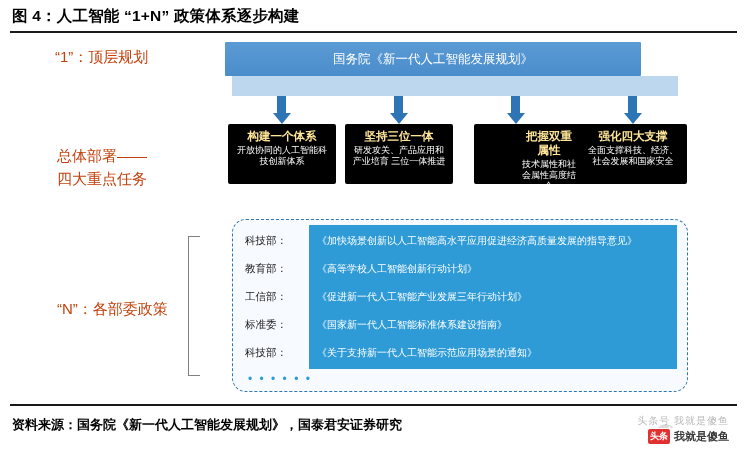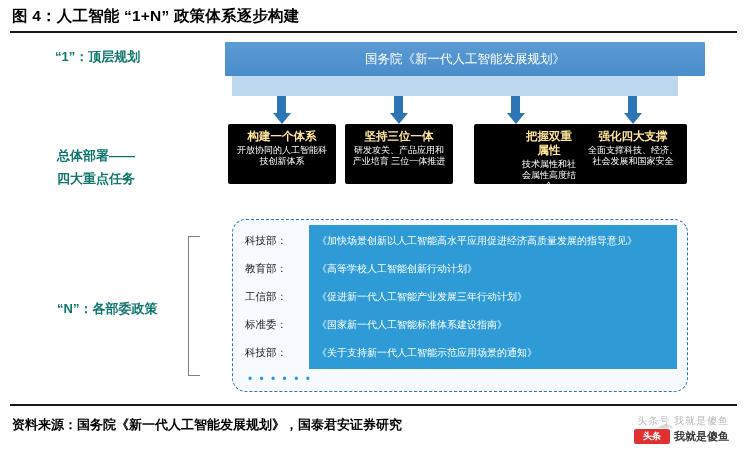--- a/index.html
+++ b/index.html
@@ -34,36 +34,36 @@
     position: absolute;
     left: 10px;
     top: 31px;
     width: 727px;
     height: 2px;
     background: #1a1a1a;
   }
   
   .left-label {
     position: absolute;
-    font-weight: bold;
-    color: #0f766e;
-    font-size: 13px;
+    font-weight: normal;
+    color: #c2410c;
+    font-size: 15px;
     white-space: nowrap;
   }
   #label-top { left: 55px; top: 48px; }
   #label-mid-1 { left: 57px; top: 147px; }
   #label-mid-2 { left: 57px; top: 170px; }
   #label-bottom { left: 57px; top: 300px; }
 
   
   .top-box {
     position: absolute;
     left: 225px;
     top: 42px;
-    width: 480px;
+    width: 416px;
     height: 34px;
     background: linear-gradient(180deg, #5b9bd5 0%, #4a8dcb 100%);
     color: #ffffff;
     font-size: 12.5px;
     display: flex;
     align-items: center;
     justify-content: center;
     border-radius: 1px;
   }
   .top-spine {
@@ -217,21 +217,21 @@
     align-items: center;
     gap: 4px;
     background: rgba(255,255,255,0.85);
     padding: 1px 4px;
     border-radius: 3px;
   }
   .wm-badge .tt {
     background: #e03030;
     color: #fff;
     font-size: 9px;
-    padding: 1px 9px;
+    padding: 1px 2px;
     border-radius: 2px;
     font-weight: bold;
   }
   .wm-badge .nm {
     font-size: 11px;
     color: #3a3a3a;
     font-weight: bold;
   }
   .wm-fish {
     position: absolute;

